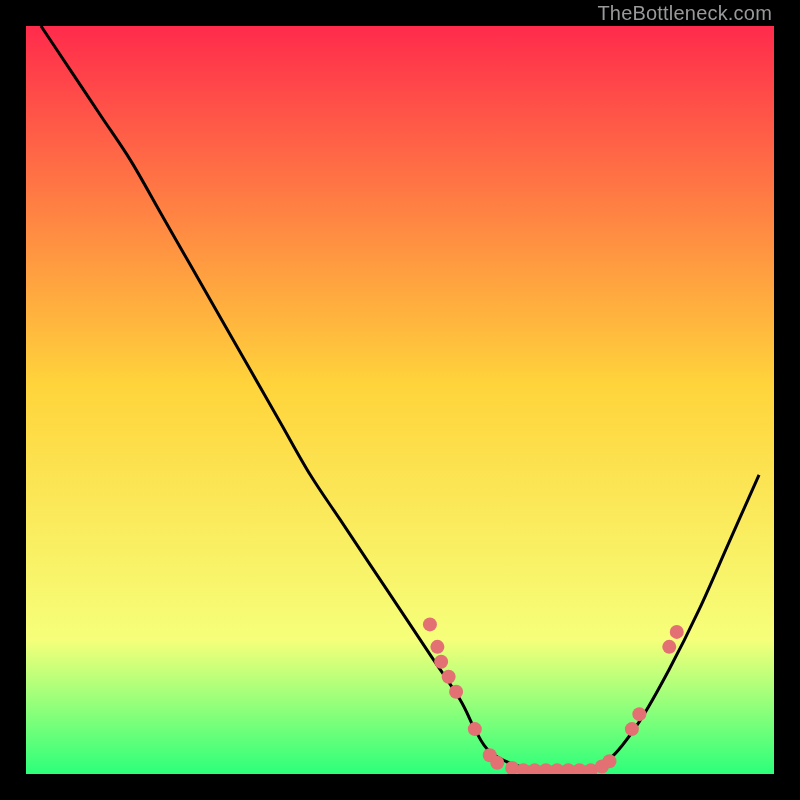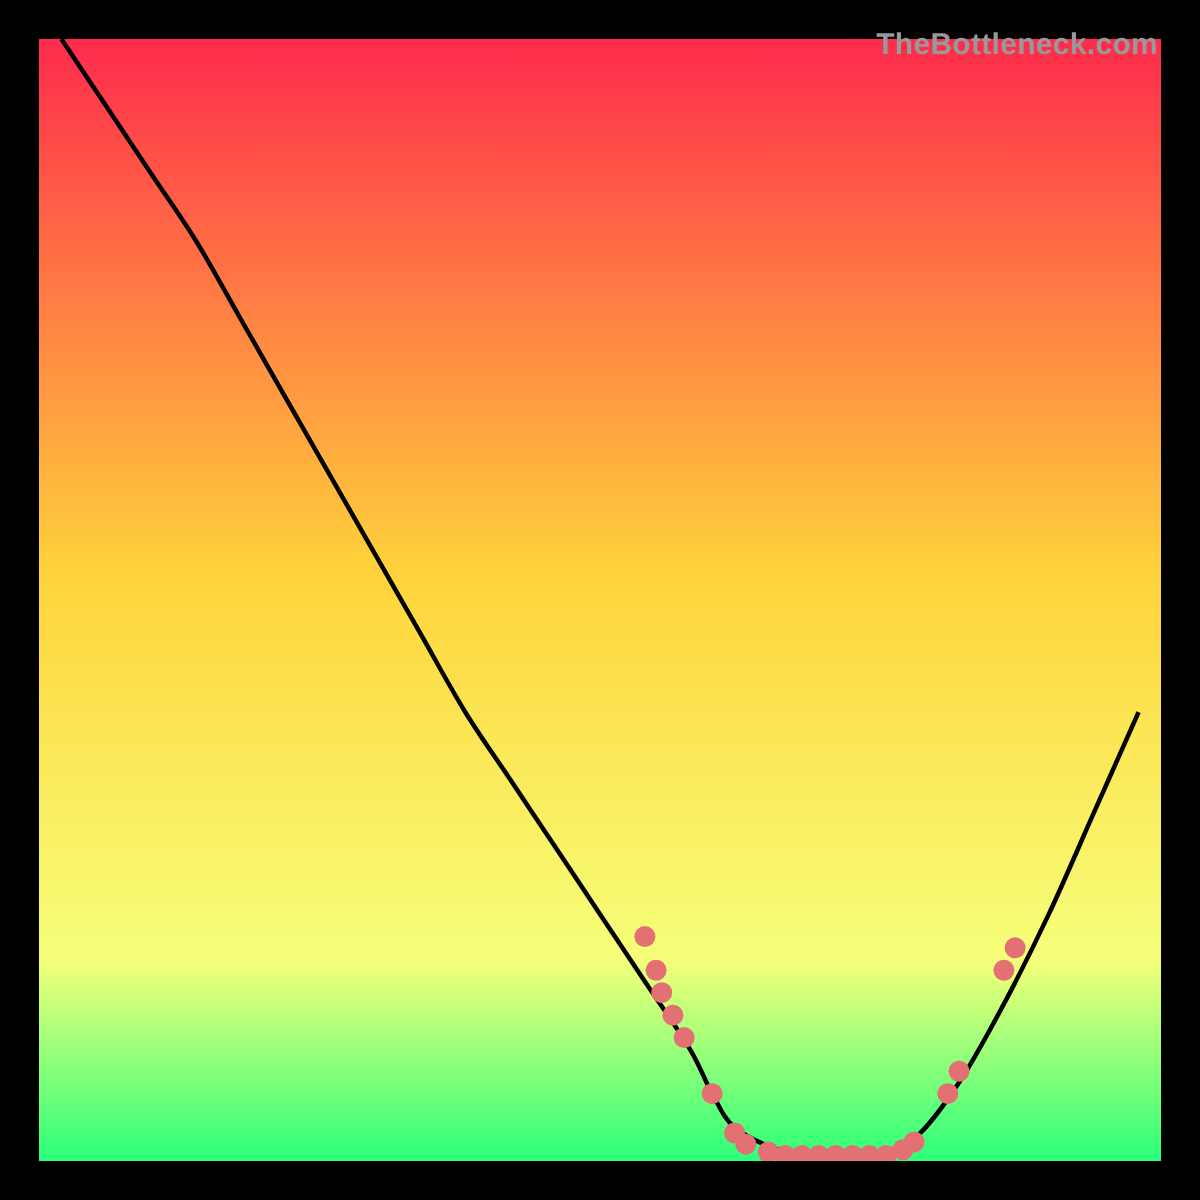--- a/index.html
+++ b/index.html
@@ -24,24 +24,23 @@
     top: 0;
     width: 748px;
     height: 748px;
   }
   .watermark {
     position: absolute;
     top: 2px;
     right: 28px;
     font-family: Arial, Helvetica, sans-serif;
     font-size: 20px;
-    font-weight: 700;
+    font-weight: 400;
     color: #97999b;
     letter-spacing: 0.2px;
-    margin-top: 17px;
   }
 </style>
 </head>
 <body>
 
 <div class="frame">
   <svg class="plot" viewBox="0 0 748 748" preserveAspectRatio="none">
     <defs>
       <linearGradient id="bg" x1="0" y1="0" x2="0" y2="1">
         <stop id="g0" offset="0%" stop-color="#ff2b4c"></stop>

